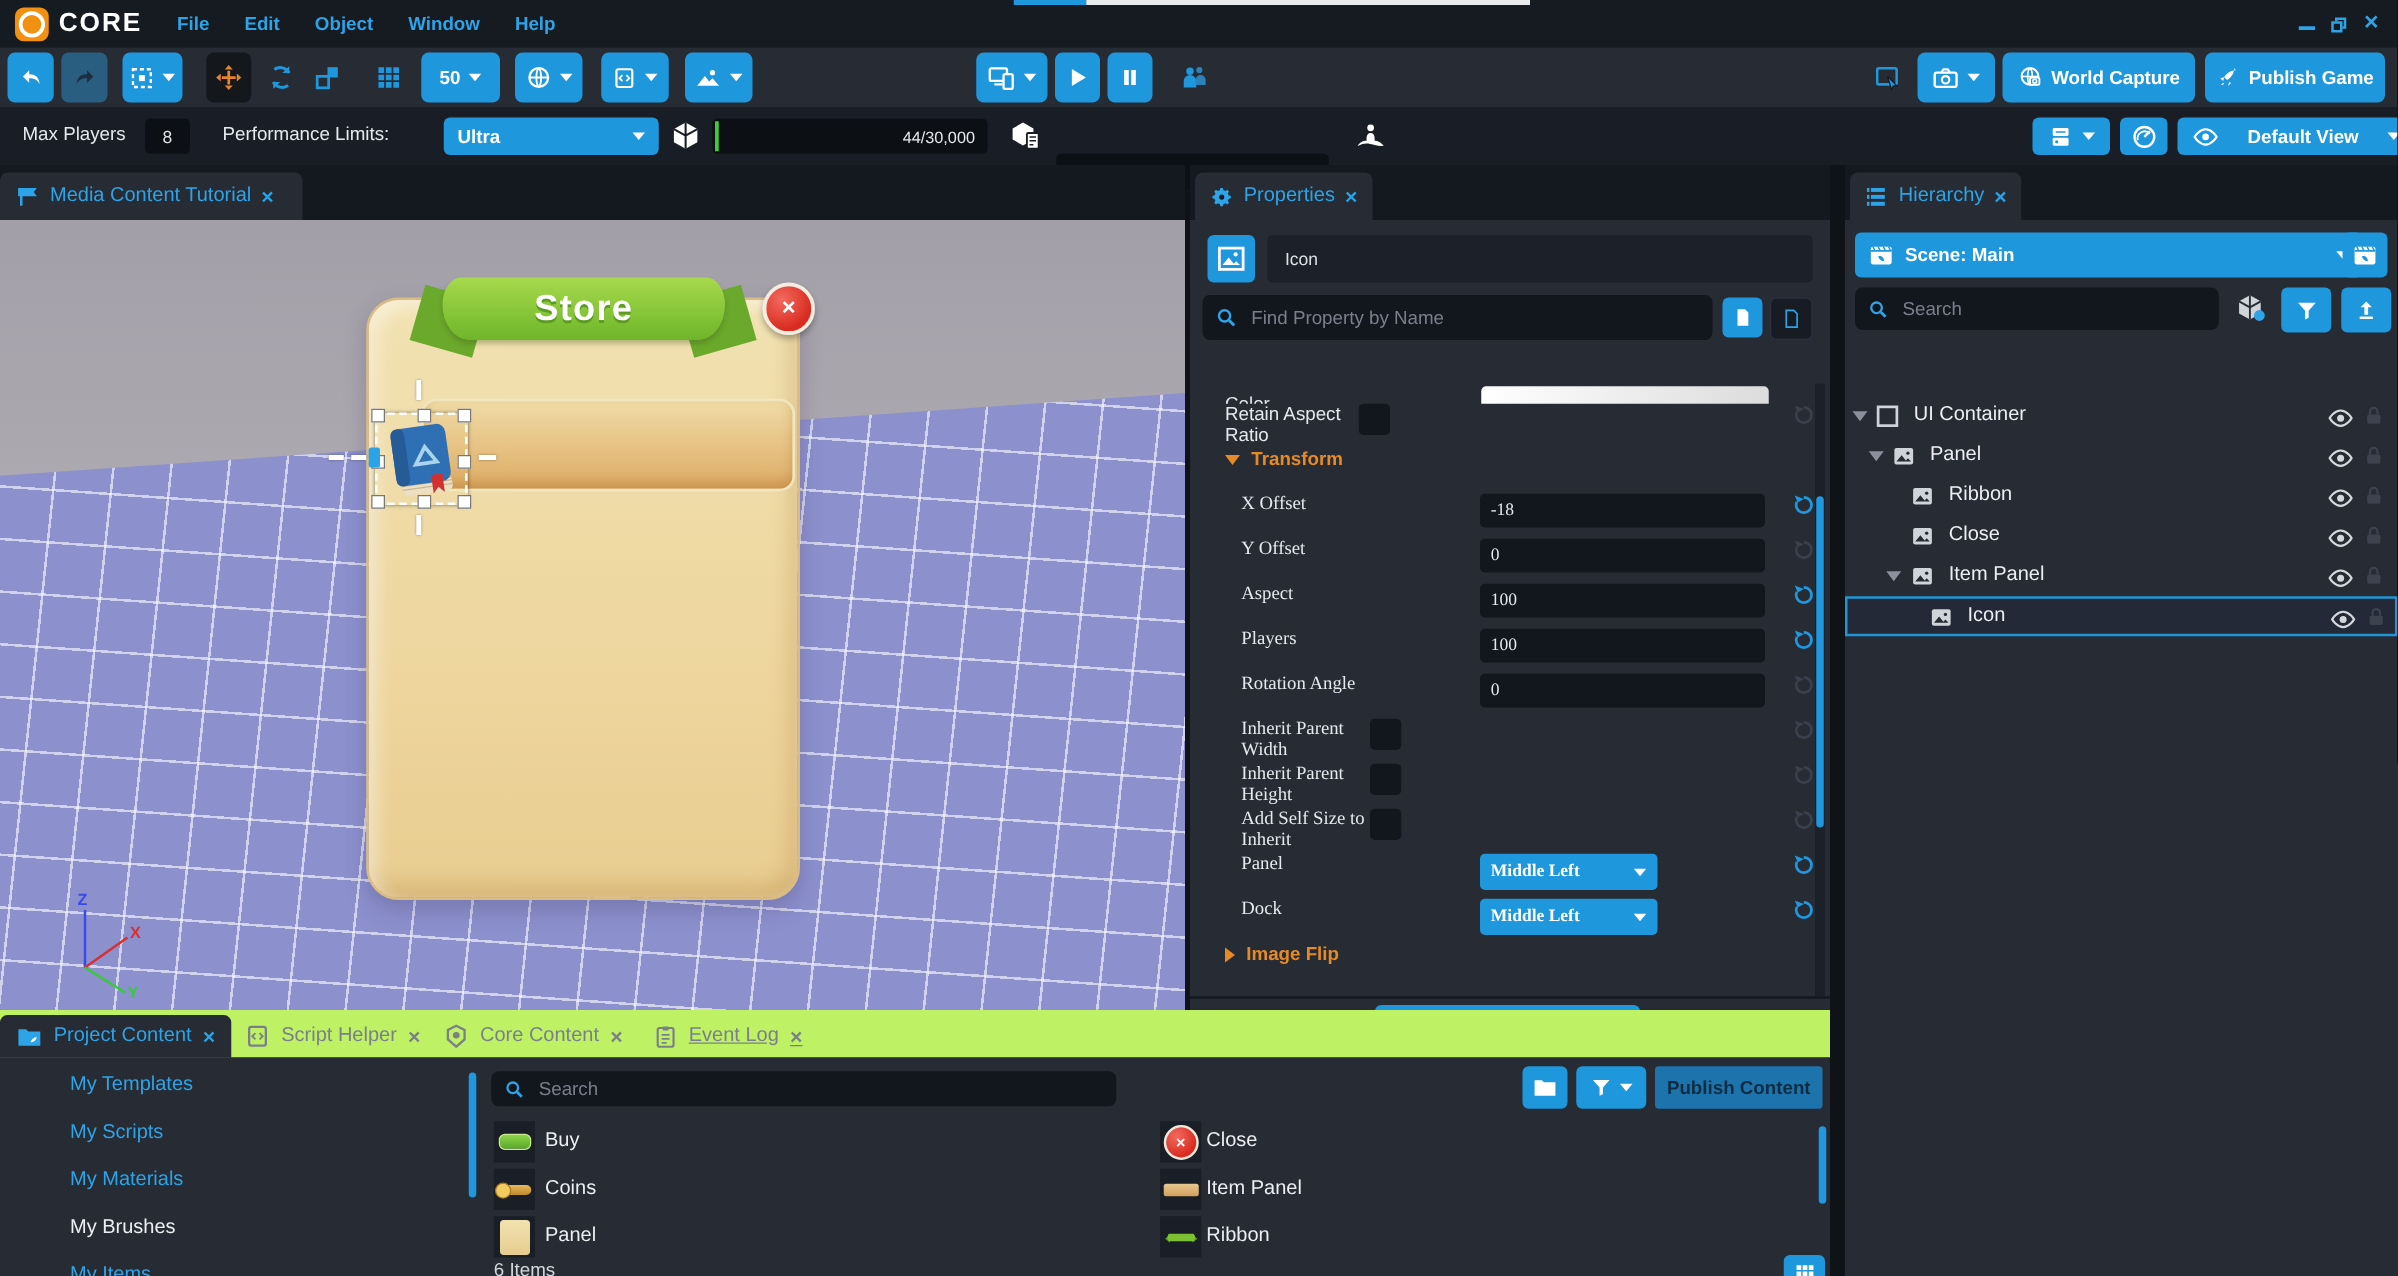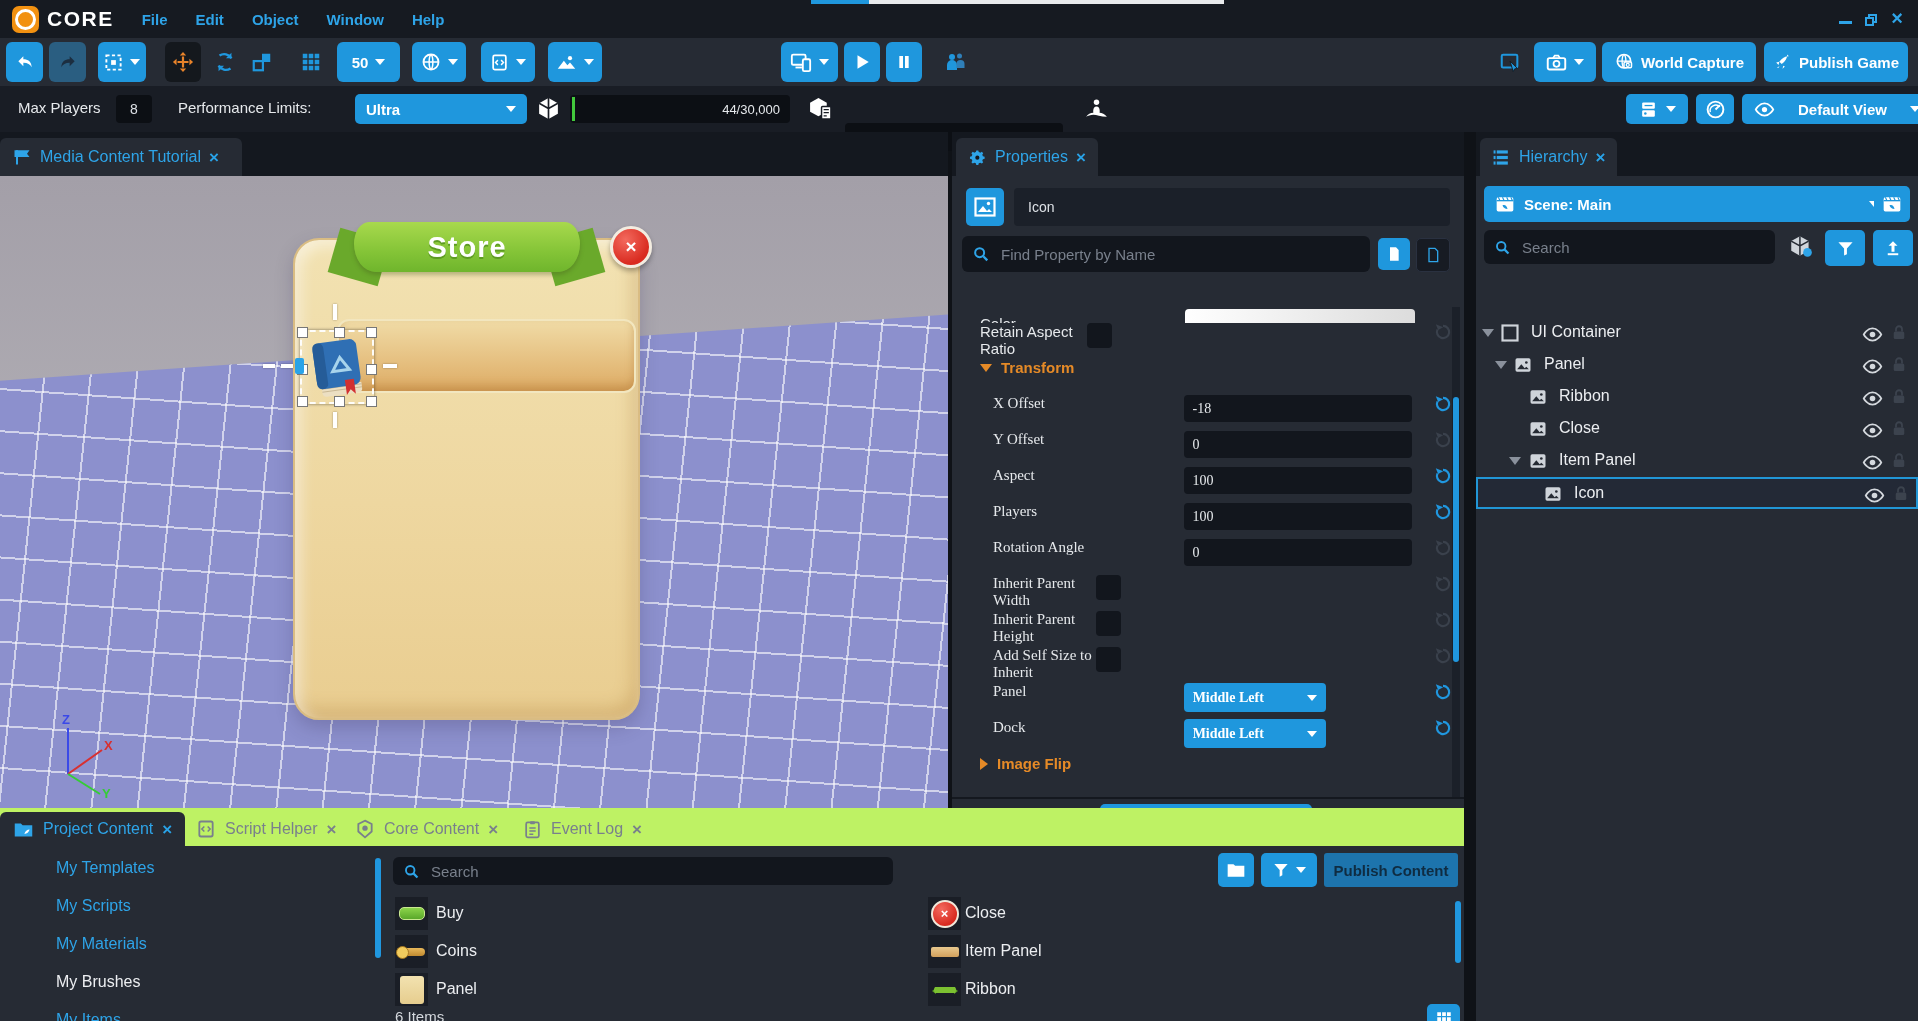--- a/index.html
+++ b/index.html
@@ -906,21 +906,21 @@
       <div class="btab" style="left:342px;color:#79808c;">
         <span class="ico">
             <svg width="20" height="20" viewBox="0 0 24 24">
               <path d="M12 2l8 4v9l-8 7-8-7V6z" fill="none" stroke="#79808c" stroke-width="2.2"></path>
               <circle cx="12" cy="11" r="3.2" fill="#79808c"></circle>
             </svg>
           </span>
         <span>Core Content</span>
         <span class="x-close gray">×</span>
       </div>
-      <div class="btab" style="left:510px;color:#79808c;">
+      <div class="btab" style="left:510px;color:#79808c;text-decoration:underline;">
         <span class="ico">
             <svg width="19" height="19" viewBox="0 0 24 24">
               <rect x="4" y="3" width="16" height="19" rx="2" fill="none" stroke="#79808c" stroke-width="2.2"></rect>
               <rect x="9" y="1.5" width="6" height="4" rx="1" fill="#79808c"></rect>
               <path d="M8 10h8M8 14h8M8 18h5" stroke="#79808c" stroke-width="1.8"></path>
             </svg>
           </span>
         <span>Event Log</span>
         <span class="x-close gray">×</span>
       </div>

